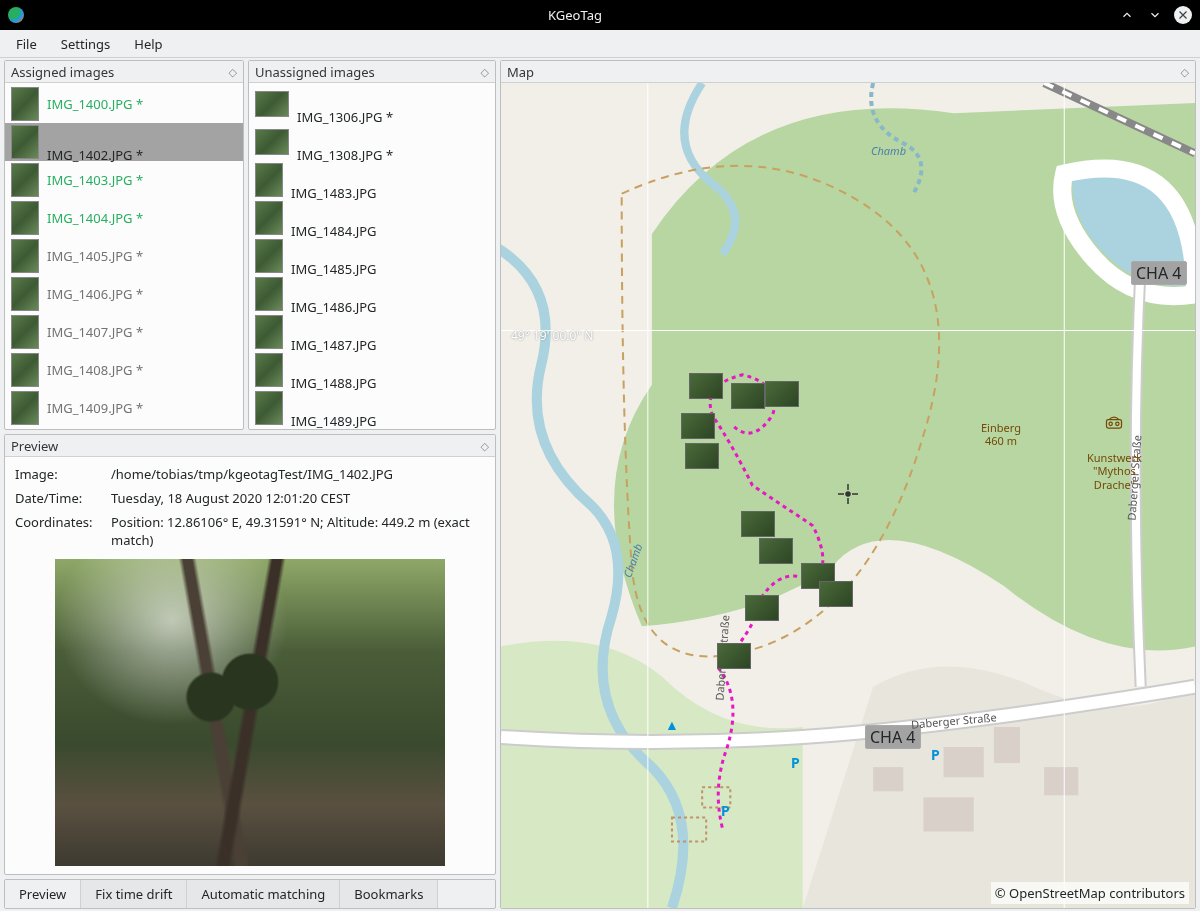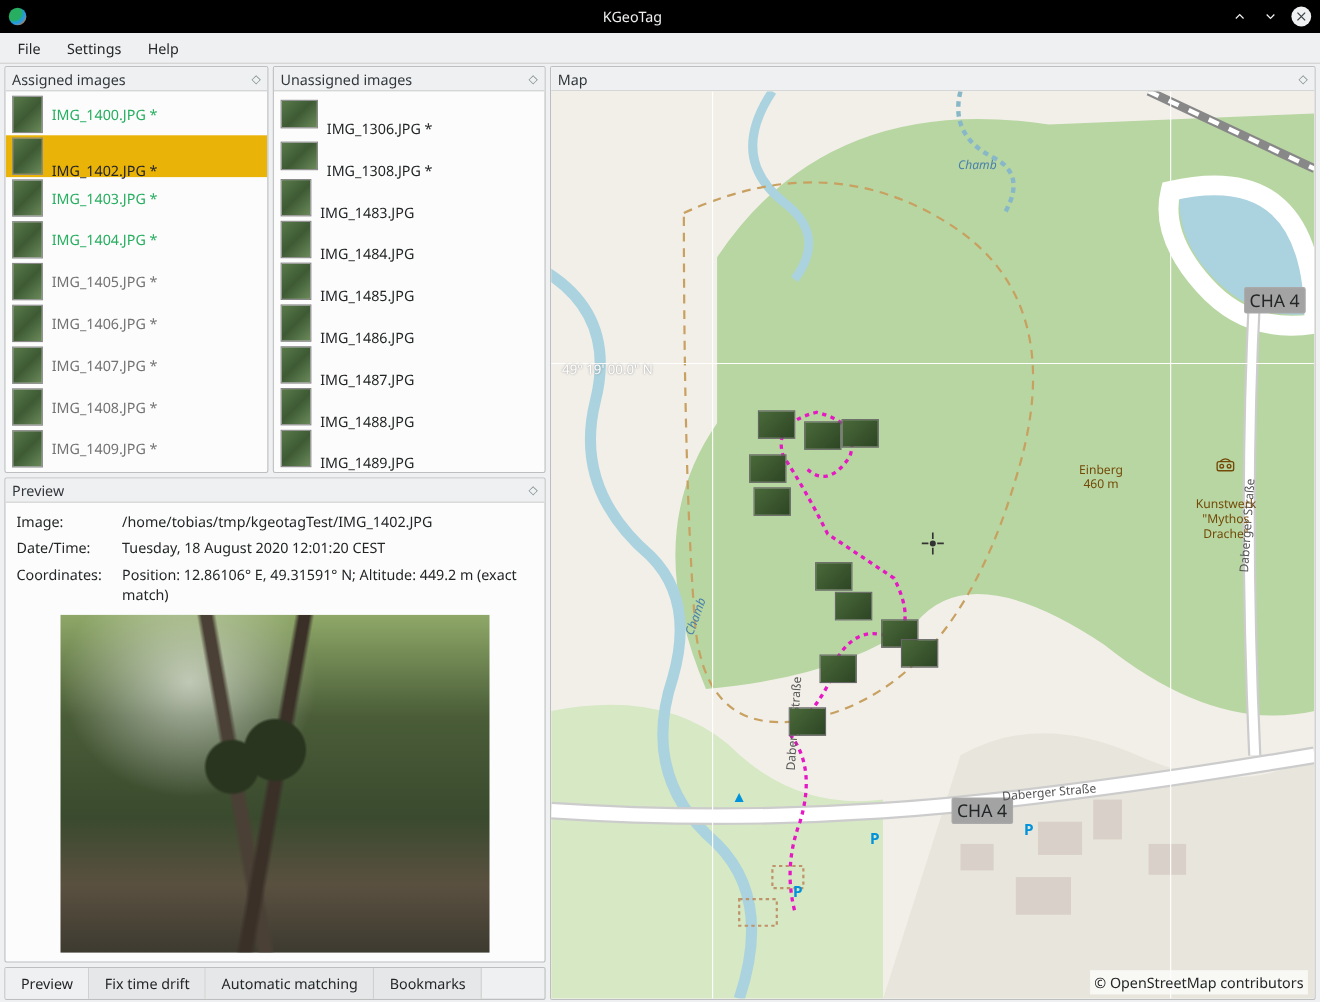--- a/index.html
+++ b/index.html
@@ -74,21 +74,21 @@
   .img-list::-webkit-scrollbar-thumb { background:#b5b7b9; border-radius:6px; border:2px solid #eff0f1; }
 
   .img-item {
     display: flex;
     align-items: center;
     gap: 8px;
     padding: 2px 6px;
     height: 38px;
     cursor: pointer;
   }
-  .img-item.selected { background:#eab308; }
+  .img-item.selected { background:#a3a3a3; }
   .img-item .thumb {
     width: 28px; height: 34px;
     flex-shrink:0;
     background: linear-gradient(135deg,#5a7a4a 0%, #3d5a34 50%, #6b8a5a 100%);
     border:1px solid #888;
   }
   .img-item .thumb.wide { width:34px; height:26px; }
   .img-item .fname { font-size: 13px; }
   .fname.green { color:#27ae60; }
   .fname.orange { color:#737373; }

